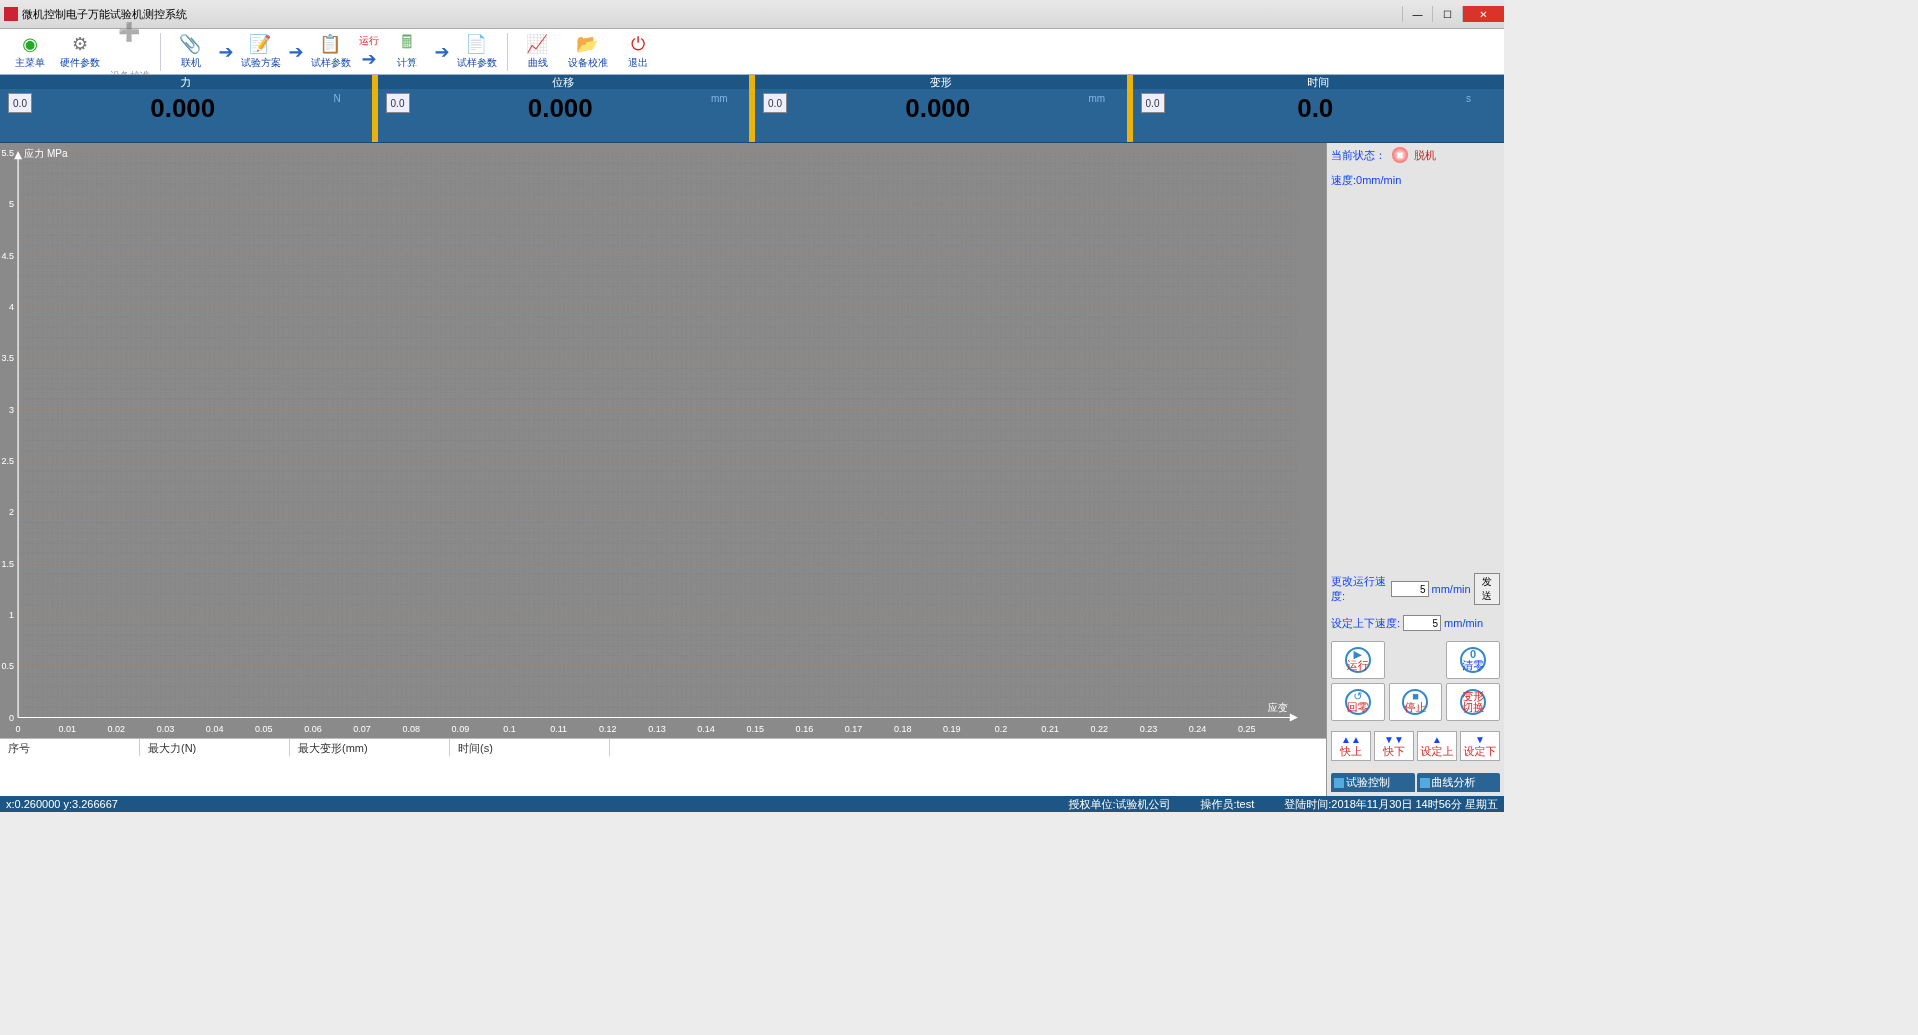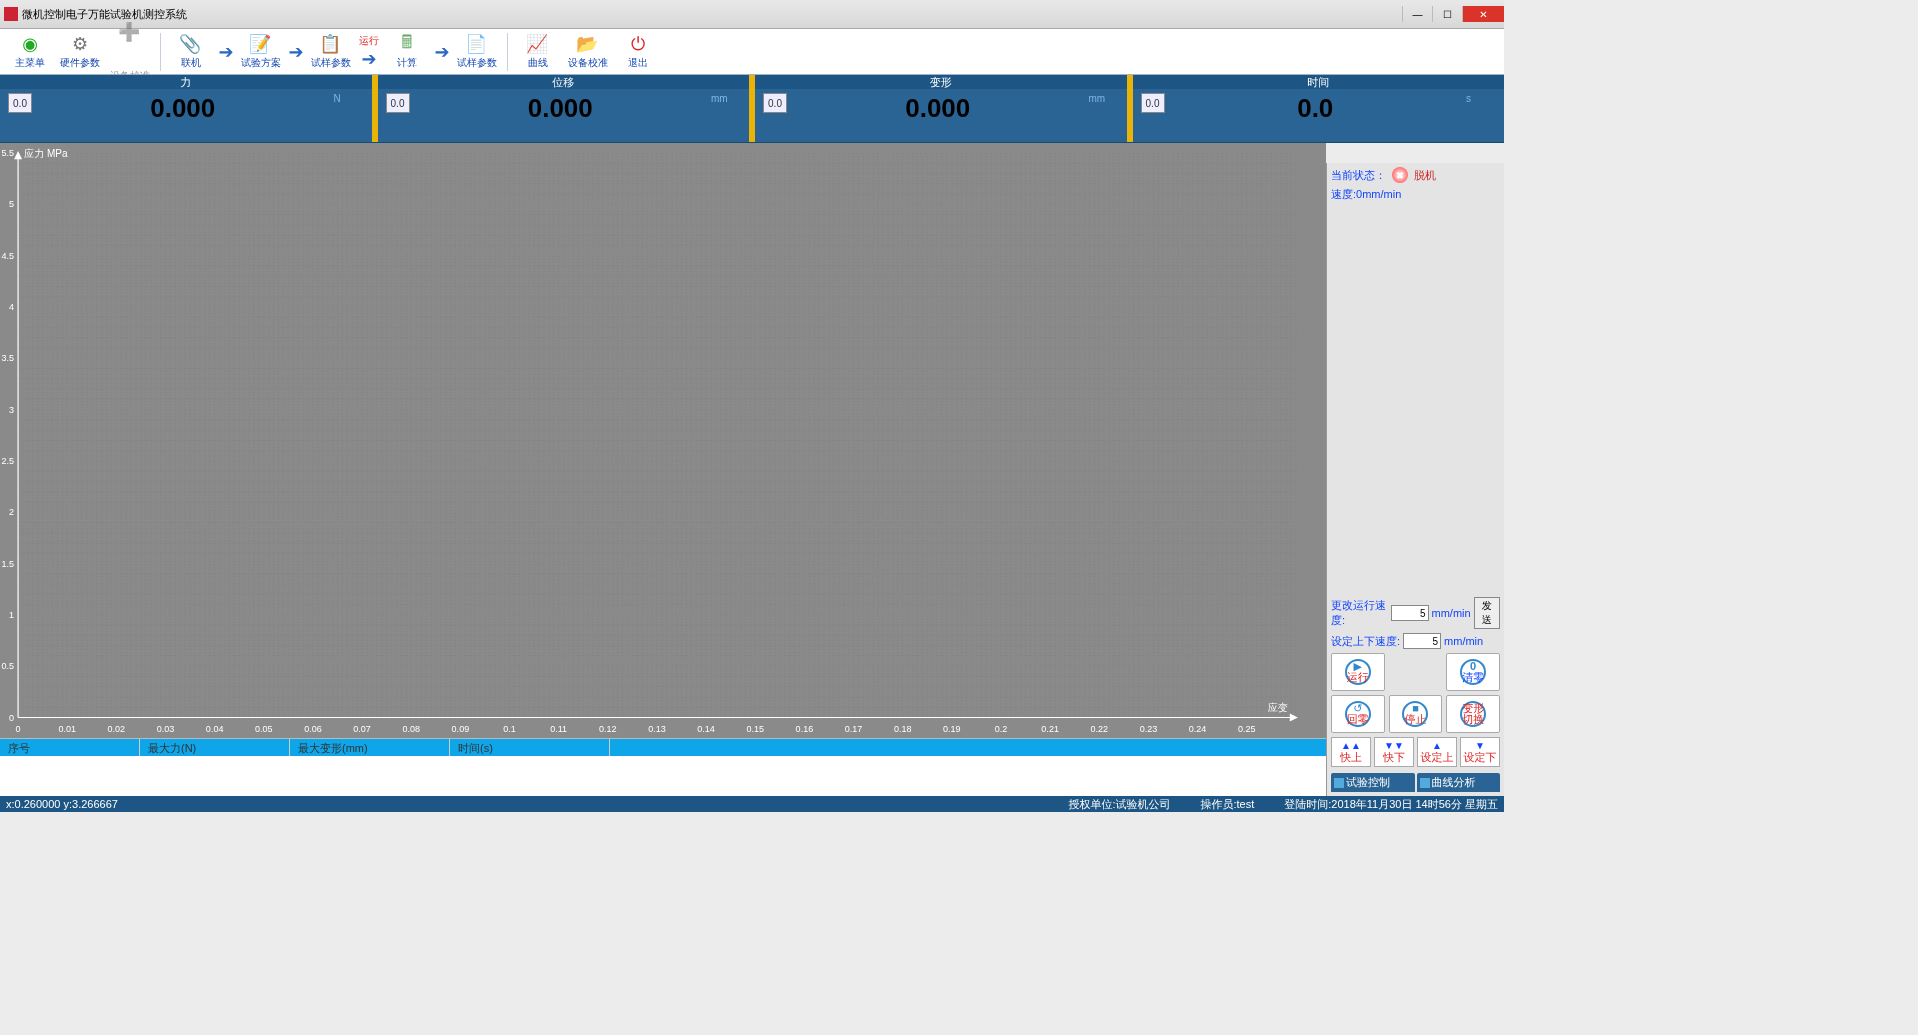--- a/index.html
+++ b/index.html
@@ -37,21 +37,21 @@
 
 
 .main { flex: 1; display: flex; min-height: 0; }
 .chartwrap { flex: 1; display: flex; flex-direction: column; background: #888; min-width: 0; }
 .chart { flex: 1; position: relative; background: #8a8a8a; }
 .chart svg { width: 100%; height: 100%; }
 .axis-label { fill: #fff; font-size: 10px; }
 .tick { fill: #fff; font-size: 9px; }
 
 
-.rpanel { width: 178px; background: #e4e4e4; border-left: 1px solid #999; display: flex; flex-direction: column; padding: 4px; gap: 4px; margin-top: 20px; }
+.rpanel { width: 178px; background: #e4e4e4; border-left: 1px solid #999; display: flex; flex-direction: column; padding: 4px; gap: 10px; }
 .rpanel .status-row { display: flex; align-items: center; gap: 6px; font-size: 11px; }
 .rpanel .status-row .lbl { color: #14f; }
 .rpanel .offline-ico { width: 16px; height: 16px; border-radius: 50%; background: radial-gradient(#fff,#f33); display: inline-flex; align-items: center; justify-content: center; color: #fff; font-size: 10px; }
 .rpanel .offline-txt { color: #c22; }
 .rpanel .speedtxt { color: #14f; font-size: 11px; }
 .rpanel .fill { flex: 1; }
 .rpanel .speedrow { display: flex; align-items: center; gap: 3px; font-size: 10px; color: #14f; }
 .rpanel .speedrow input { width: 38px; height: 16px; text-align: right; border: 1px solid #888; font-size: 10px; padding-right: 2px; }
 .rpanel .speedrow .unit { color: #14f; }
 .rpanel .sendbtn { border: 1px solid #888; background: #eee; padding: 1px 4px; font-size: 10px; cursor: pointer; }
@@ -60,21 +60,21 @@
 .rpanel .rbtn .circ { width: 26px; height: 26px; border: 2px solid #38c; border-radius: 50%; display: flex; flex-direction: column; align-items: center; justify-content: center; font-size: 8px; color: #d22; line-height: 1; }
 .rpanel .rbtn .circ.blue { color: #14f; }
 .rpanel .jogbtns { display: grid; grid-template-columns: repeat(4,1fr); gap: 3px; }
 .rpanel .jbtn { height: 30px; border: 1px solid #aaa; background: #fff; display: flex; flex-direction: column; align-items: center; justify-content: center; cursor: pointer; font-size: 9px; color: #d22; line-height: 1.1; }
 .rpanel .jbtn .arr { color: #14f; font-size: 10px; }
 .rpanel .tabs { display: flex; gap: 2px; margin-top: 2px; }
 .rpanel .tabs .tab { flex: 1; background: #2a6494; color: #fff; font-size: 10px; padding: 2px 3px; text-align: center; cursor: pointer; border-radius: 2px 2px 0 0; display:flex; align-items:center; gap:2px; }
 .rpanel .tabs .tab .tico{width:10px;height:10px;display:inline-block;background:#5ad;}
 
 
-.tablehdr { height: 18px; background: #0ea5e9; border-top: 1px solid #bbb; display: flex; }
+.tablehdr { height: 18px; background: #ffffff; border-top: 1px solid #bbb; display: flex; }
 .tablehdr .th { border-right: 1px solid #ccc; padding: 2px 8px; font-size: 11px; color: #333; }
 
 
 .statusbar { height: 16px; background: #1d5684; color: #fff; display: flex; align-items: center; font-size: 10px; padding: 0 6px; gap: 30px; }
 .statusbar .seg { white-space: nowrap; }
 .statusbar .fill { flex: 1; }
 
 .blank { flex: 1; background: #fff; }
 </style>
 </head>

